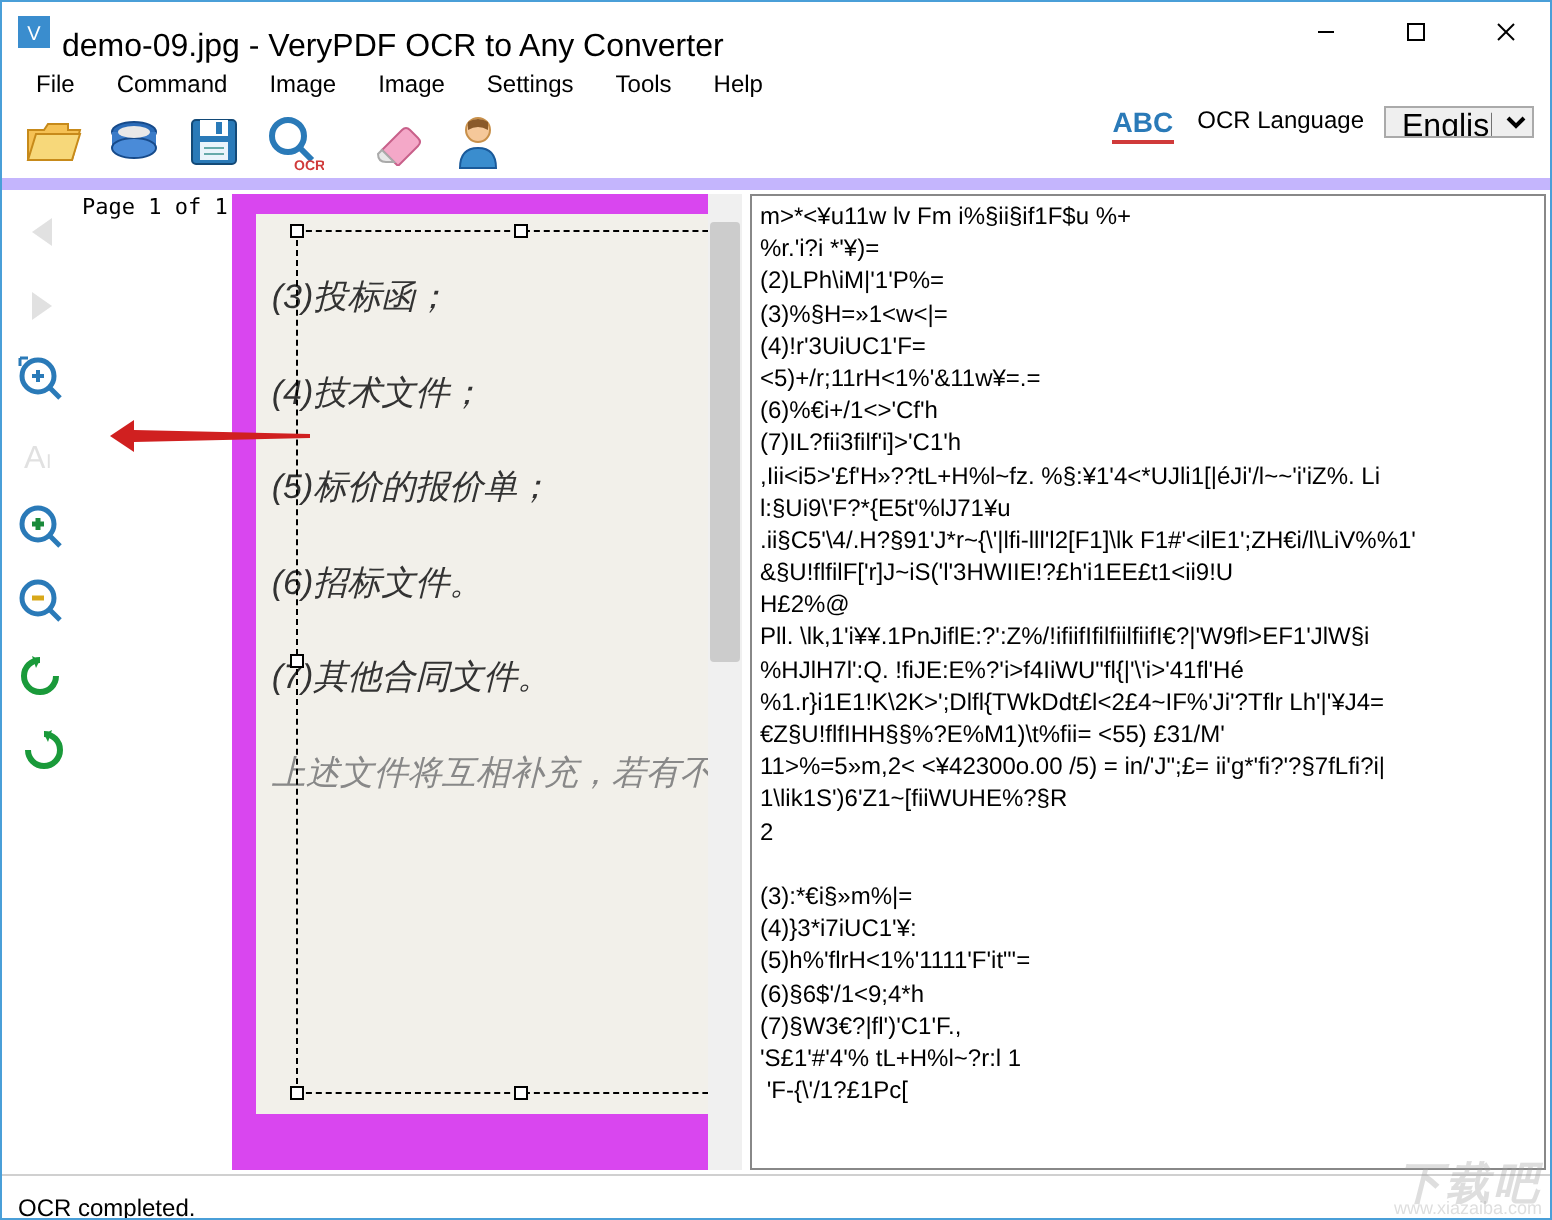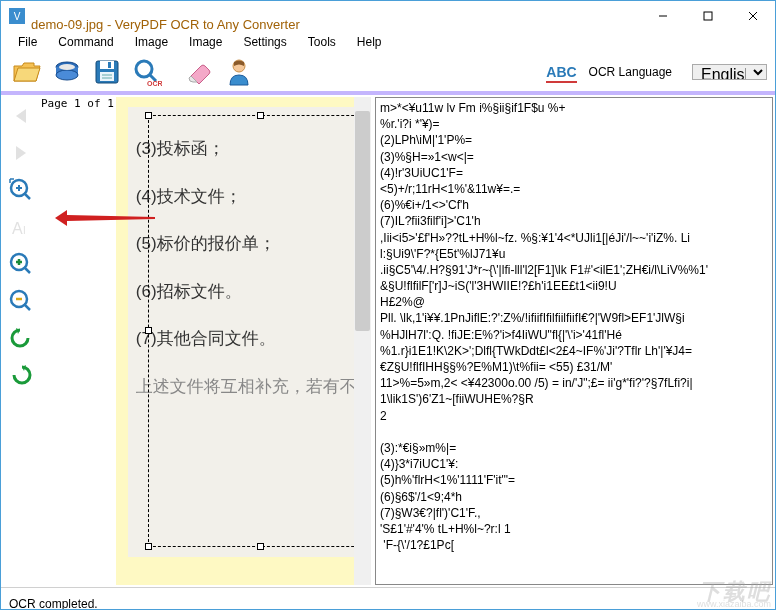--- a/index.html
+++ b/index.html
@@ -1,43 +1,43 @@
 <!DOCTYPE html>
 <html><head>
 <meta charset="utf-8">
 <style>
 * { margin: 0; padding: 0; box-sizing: border-box; font-family: "Segoe UI", Tahoma, sans-serif; }
 body { width: 776px; height: 610px; background: #fff; border: 1px solid #4a9fd8; position: relative; overflow: hidden; }
 
 .titlebar { height: 30px; background: #fff; display: flex; align-items: center; padding-left: 8px; }
 .titlebar-icon { width: 16px; height: 16px; margin-right: 6px; }
-.titlebar-text { font-size: 13px; color: #a16207; flex: 1; margin-top: 16px; }
+.titlebar-text { font-size: 16px; color: #000000; flex: 1; margin-top: 16px; }
 .titlebar-btns { display: flex; height: 100%; }
 .titlebar-btn { width: 45px; height: 29px; display: flex; align-items: center; justify-content: center; font-size: 13px; font-family: Arial; }
 
 .menubar { height: 22px; display: flex; align-items: center; padding-left: 8px; gap: 3px; }
 .menu-item { font-size: 12px; padding: 2px 9px; cursor: default; }
 
-.toolbar-top { height: 42px; display: flex; align-items: center; padding: 0 8px; gap: 4px; border-bottom: 4px solid #c4b5fd; }
+.toolbar-top { height: 42px; display: flex; padding: 0 8px; gap: 4px; border-bottom: 6px solid #c4b5fd; }
 .tool-btn { width: 36px; height: 36px; display: flex; align-items: center; justify-content: center; cursor: pointer; }
 .spacer { flex: 1; }
 .abc-icon { font-size: 14px; font-weight: bold; color: #2a7ab8; margin-right: 8px; }
 .abc-icon .underline { border-bottom: 2px solid #d03a3a; padding-bottom: 1px; }
-.ocr-lang-label { font-size: 12px; margin-right: 16px; }
+.ocr-lang-label { font-size: 12px; margin-right: 6px; }
 .lang-select { width: 75px; height: 16px; font-size: 16px; padding: 0 4px; border: 1px solid #aaa; }
 
 .content { display: flex; height: calc(100% - 30px - 22px - 42px - 22px); }
 
 .left-toolbar { width: 40px; background: #fff; display: flex; flex-direction: column; padding-top: 4px; gap: 3px; align-items: center; }
 .left-btn { width: 34px; height: 34px; display: flex; align-items: center; justify-content: center; cursor: pointer; }
 .left-btn.disabled { opacity: 0.45; cursor: default; }
 
 .left-panel { flex: 1; background: #fff; position: relative; display: flex; flex-direction: row; }
 .page-label { text-align: center; font-size: 11px; font-family: monospace; padding: 2px 0; }
-.doc-area { flex: 1; background: #fef9c3; margin: 2px 2px 2px 2px; position: relative; overflow: hidden; }
+.doc-area { flex: 1; background: #d946ef; margin: 2px 2px 2px 2px; position: relative; overflow: hidden; font-style: italic; }
 .doc-image { position: absolute; left: 12px; top: 10px; width: 270px; height: 450px; background: #f2f0ea; padding: 18px 8px; font-family: "SimSun", serif; font-size: 17px; line-height: 2.8; color: #333; }
 .doc-line { white-space: nowrap; }
 .selection-box { position: absolute; border: 1.5px dashed #000; left: 32px; top: 18px; width: 226px; height: 432px; pointer-events: none; }
 .handle { position: absolute; width: 7px; height: 7px; background: #fff; border: 1px solid #000; }
 .handle.tl { left: -4px; top: -4px; } .handle.tm { left: 50%; top: -4px; margin-left: -4px; } .handle.tr { right: -4px; top: -4px; }
 .handle.ml { left: -4px; top: 50%; margin-top: -4px; } .handle.mr { right: -4px; top: 50%; margin-top: -4px; }
 .handle.bl { left: -4px; bottom: -4px; } .handle.bm { left: 50%; bottom: -4px; margin-left: -4px; } .handle.br { right: -4px; bottom: -4px; }
 .left-scroll { position: absolute; right: 0; top: 0; bottom: 0; width: 17px; background: #f0f0f0; }
 .left-scroll-thumb { position: absolute; top: 14px; left: 1px; width: 15px; height: 220px; background: #ccc; border-radius: 2px; }
 

